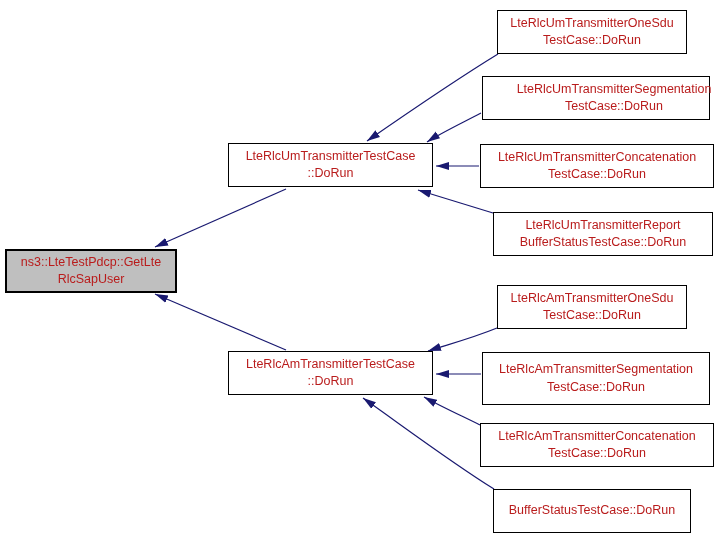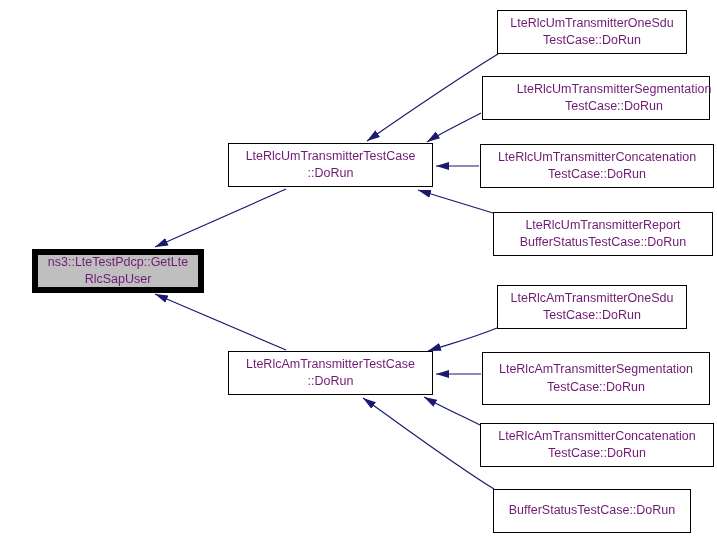--- a/index.html
+++ b/index.html
@@ -17,28 +17,27 @@
     box-sizing:border-box;
     background:#ffffff;
     border:1px solid #000000;
     display:flex;
     flex-direction:column;
     align-items:center;
     justify-content:center;
     text-align:center;
     font-size:12.5px;
     line-height:1.38;
-    color:#701a75;
+    color:#b91c1c;
     white-space:nowrap;
     cursor:pointer;
   }
   .node.current{
     background:#bfbfbf;
-    border:6px solid #14532d;
-    margin-left:27px;
+    border:2px solid #14532d;
   }
   .edge{fill:none;stroke-width:1.2px;}
 </style>
 </head>
 <body>
 
 <div id="canvas">
   <svg id="edges" width="717" height="541" viewBox="0 0 717 541">
     <defs>
       <marker id="arrowhead" markerUnits="userSpaceOnUse" markerWidth="14" markerHeight="10" refX="13" refY="5" orient="auto">

